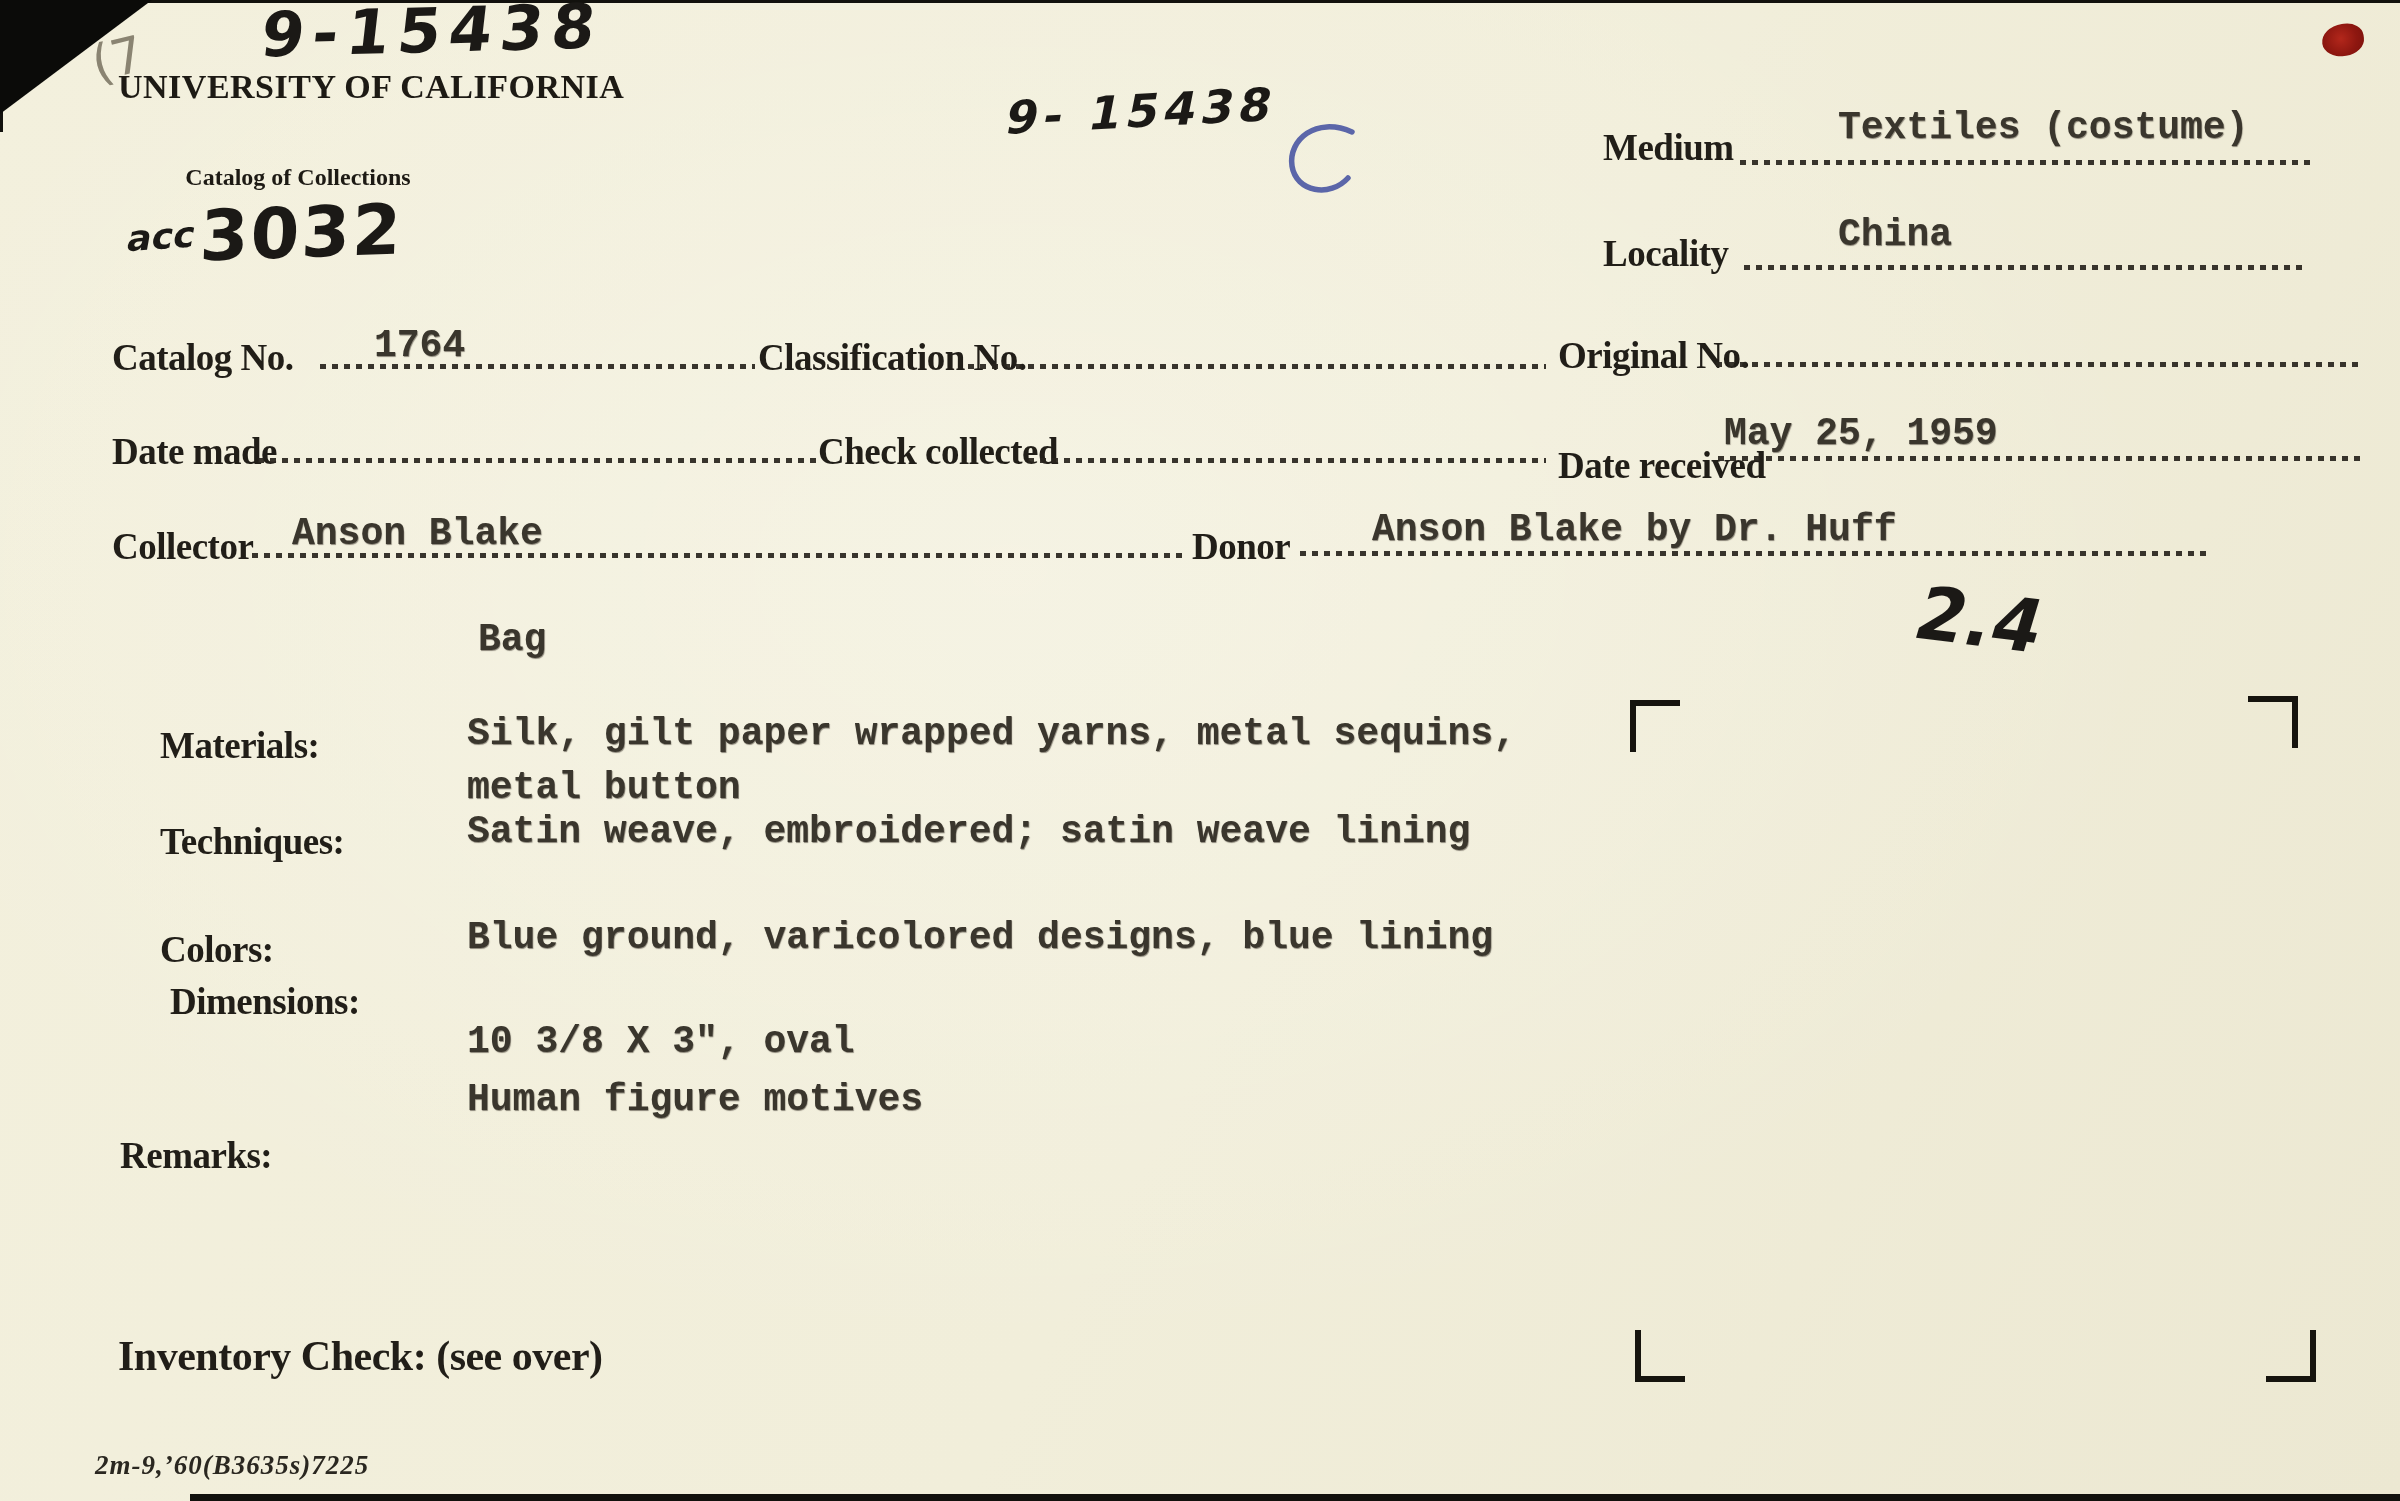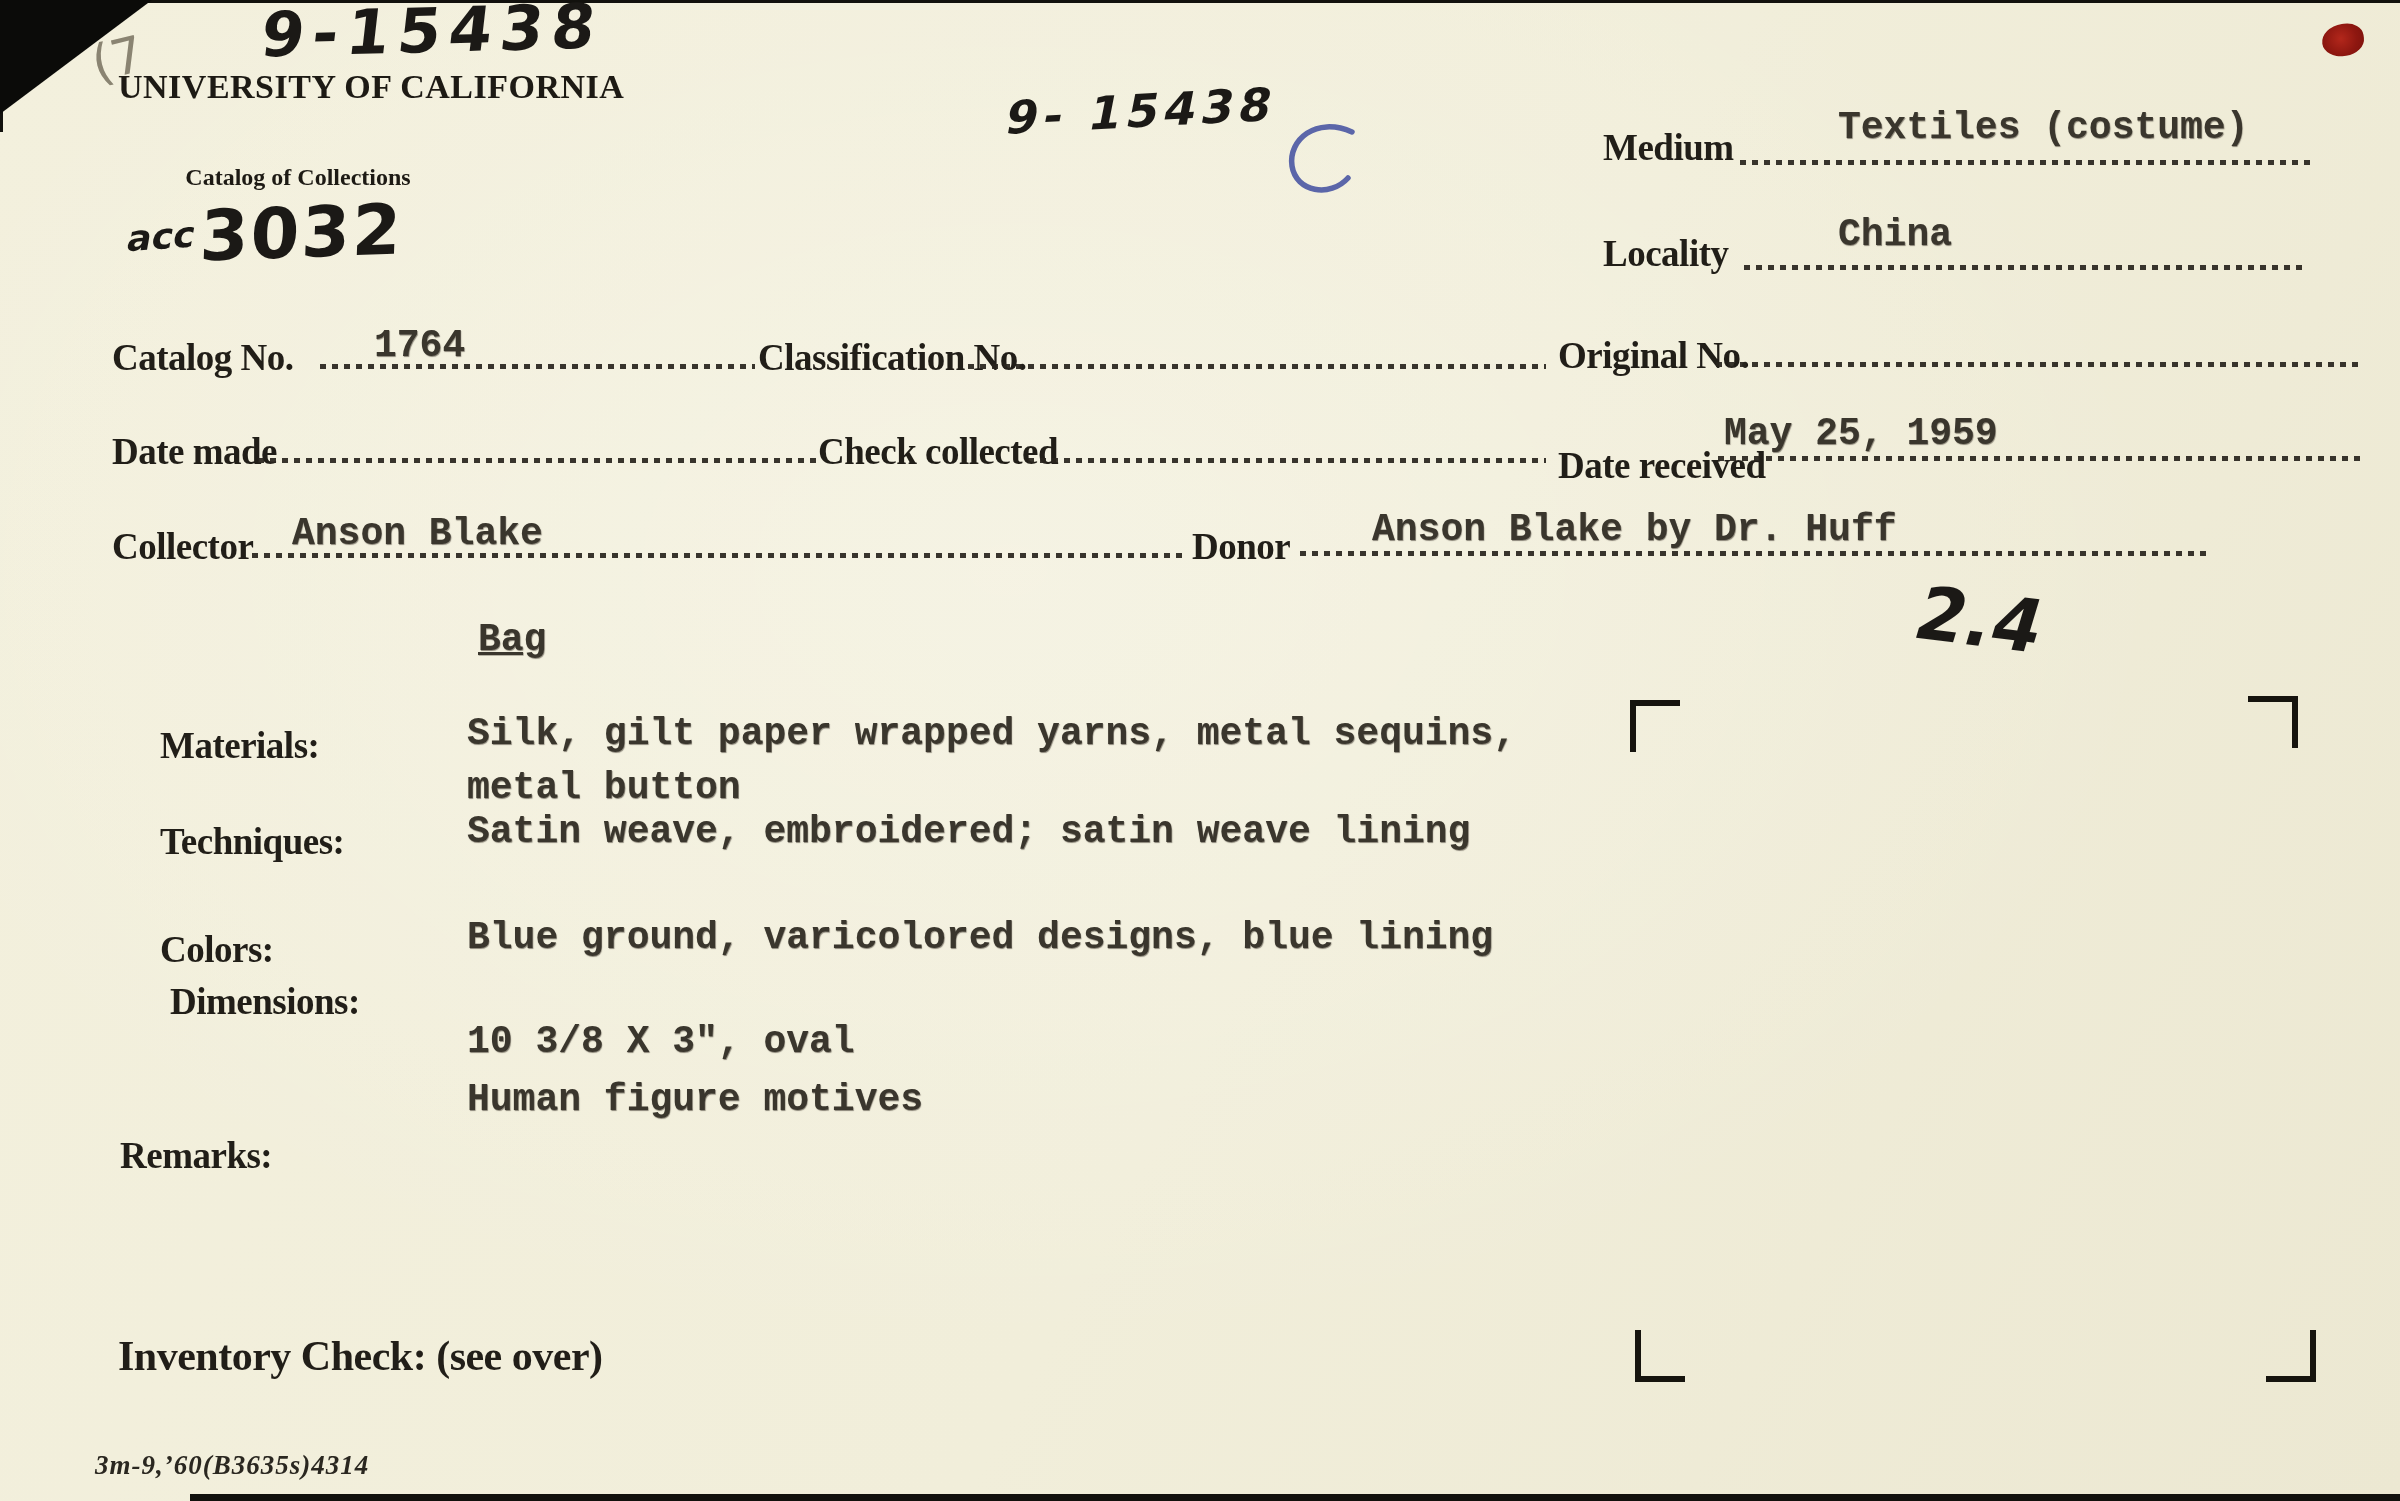--- a/index.html
+++ b/index.html
@@ -95,21 +95,21 @@
 
   <div class="abs lbl" style="left:112px;top:525px;">Collector</div>
   <div class="abs dots" style="left:252px;top:553px;width:934px;"></div>
   <div class="abs typed" style="left:292px;top:512px;">Anson Blake</div>
   <div class="abs lbl" style="left:1192px;top:525px;">Donor</div>
   <div class="abs dots" style="left:1300px;top:551px;width:910px;"></div>
   <div class="abs typed" style="left:1372px;top:508px;">Anson Blake by Dr. Huff</div>
 
   <div class="abs hand" style="left:1916px;top:578px;font-size:72px;transform:skewX(-10deg) rotate(7deg);">2.4</div>
 
-  <div class="abs typed" style="left:478px;top:618px;text-decoration:underline;">Bag</div>
+  <div class="abs typed" style="left:478px;top:618px;">Bag</div>
 
   <div class="abs lbl" style="left:160px;top:724px;">Materials:</div>
   <div class="abs typed" style="left:467px;top:712px;">Silk, gilt paper wrapped yarns, metal sequins,</div>
   <div class="abs typed" style="left:467px;top:766px;">metal button</div>
 
   <div class="abs lbl" style="left:160px;top:820px;">Techniques:</div>
   <div class="abs typed" style="left:467px;top:810px;">Satin weave, embroidered; satin weave lining</div>
 
   <div class="abs lbl" style="left:160px;top:928px;text-align:right;">Colors:</div>
   <div class="abs typed" style="left:467px;top:916px;">Blue ground, varicolored designs, blue lining</div>
@@ -119,15 +119,15 @@
 
   <div class="abs lbl" style="left:120px;top:1134px;">Remarks:</div>
   <div class="abs typed" style="left:467px;top:1078px;">Human figure motives</div>
 
   <div class="abs crop tl" style="left:1630px;top:700px;"></div>
   <div class="abs crop tr" style="left:2248px;top:696px;"></div>
   <div class="abs crop bl" style="left:1635px;top:1330px;"></div>
   <div class="abs crop br" style="left:2266px;top:1330px;"></div>
 
   <div class="abs lbl" style="left:118px;top:1332px;font-size:42px;font-weight:700;">Inventory Check: (see over)</div>
-  <div class="abs" style="left:95px;top:1450px;font-size:27px;font-style:italic;font-weight:700;letter-spacing:1px;color:#2a2720;font-family:'Liberation Serif','DejaVu Serif',serif;">3m-9,’60(B3635s)4314</div>
+  <div class="abs" style="left:95px;top:1450px;font-size:27px;font-style:italic;font-weight:700;letter-spacing:1px;color:#2a2720;font-family:'Liberation Serif','DejaVu Serif',serif;">2m-9,’60(B3635s)7225</div>
 
 </div>
 
 </body></html>

